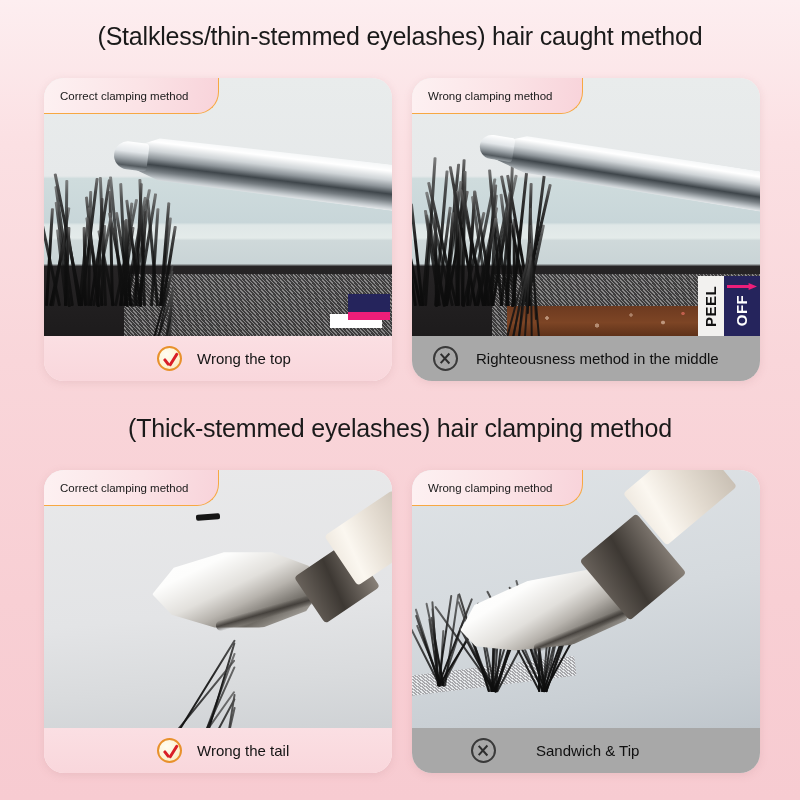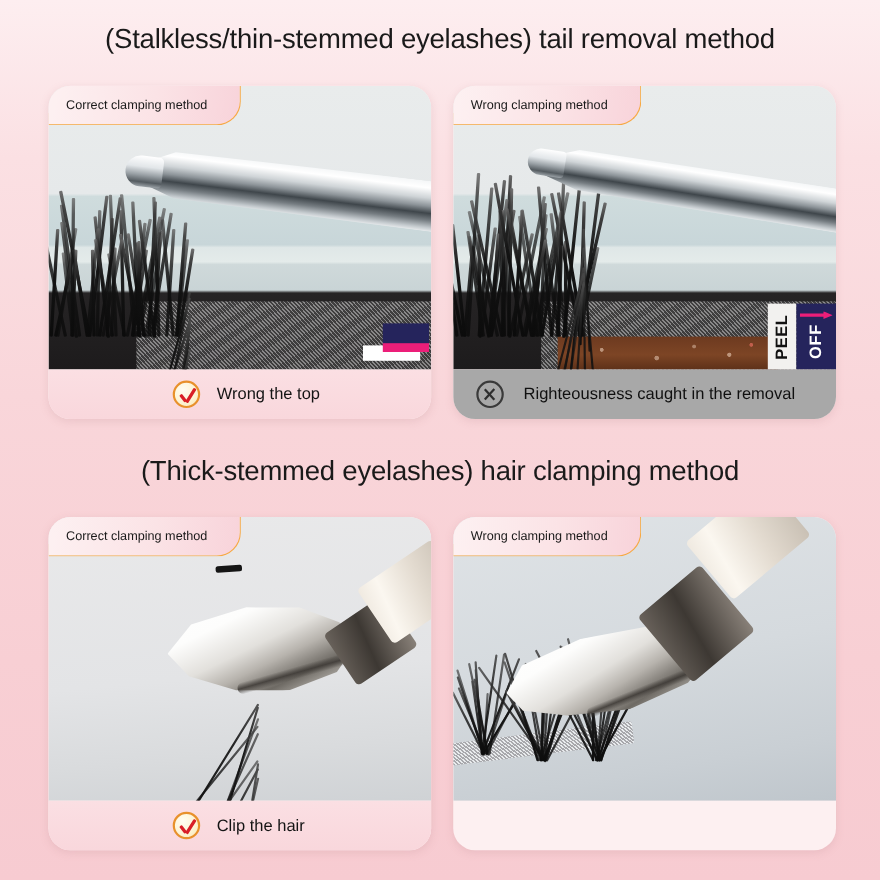--- a/index.html
+++ b/index.html
@@ -309,21 +309,21 @@
 
   .fan-knot {
     position: absolute;
     background: #151515;
     border-radius: 2px;
   }
 </style>
 </head>
 <body>
 
-<div class="title" id="title-top">(Stalkless/thin-stemmed eyelashes) tail removal method</div>
+<div class="title" id="title-top">(Stalkless/thin-stemmed eyelashes) hair caught method</div>
 <div class="title" id="title-mid">(Thick-stemmed eyelashes) hair clamping method</div>
 
 <div class="card" id="card-tl">
   <div class="photo">
     <div class="scene-top"></div>
     <div class="mat-hatch"></div>
     <div class="fan-strip dense" id="fan-tl">
         <div class="hair" style="left: 76.7px; height: 130.2px; transform: rotate(-5.3deg); opacity: 0.78;"></div>
         <div class="hair" style="left: 26.9px; height: 121.3px; transform: rotate(-7.9deg); opacity: 0.83;"></div>
         <div class="hair" style="left: 94.7px; height: 95.5px; transform: rotate(3.1deg); opacity: 0.96;"></div>
@@ -480,21 +480,21 @@
         <div class="peel-arrow"></div>
         <span>OFF</span>
       </div>
     </div>
   </div>
   <div class="tab">
     <span>Wrong clamping method</span>
   </div>
   <div class="caption bad">
     <div class="badge-x" style="margin-left:21px;"></div>
-    <div class="cap-label" style="margin-left:18px;">Righteousness caught in the removal</div>
+    <div class="cap-label" style="margin-left:18px;">Righteousness method in the middle</div>
   </div>
 </div>
 
 <div class="card" id="card-bl">
   <div class="photo">
     <div class="scene-bot"></div>
 
     <div class="loose" id="loose-bl" style="left:40px;top:60px;width:190px;height:175px;">
         <div class="hair" style="left: 150px; top: 0px; height: 164px; transform: rotate(189deg); opacity: 0.87;"></div>
         <div class="hair" style="left: 150px; top: 0px; height: 177.5px; transform: rotate(192.8deg); opacity: 0.86;"></div>
@@ -515,21 +515,21 @@
       <div class="tw-shadowline" style="left:62px;top:70px;width:112px;height:11px;border-radius:8px;transform:rotate(-16deg);"></div>
       <div class="tw-handle-dark" style="left:152px;top:18px;width:66px;height:56px;transform:rotate(-34deg);border-radius:4px;"></div>
       <div class="tw-handle" style="left:182px;top:-28px;width:82px;height:60px;transform:rotate(-34deg);"></div>
     </div>
   </div>
   <div class="tab">
     <span>Correct clamping method</span>
   </div>
   <div class="caption good">
     <div class="badge-check" style="margin-left:113px;"></div>
-    <div class="cap-label" style="margin-left:15px;">Clip the hair</div>
+    <div class="cap-label" style="margin-left:15px;">Wrong the tail</div>
   </div>
 </div>
 
 <div class="card" id="card-br">
   <div class="photo">
     <div class="scene-br"></div>
 
     <div class="tuft-base" style="left:-6px;top:196px;width:170px;height:20px;transform:rotate(-7deg);"></div>
     <div class="tuft" id="tuft-a" style="left:2px;top:120px;width:60px;height:96px;">
         <div class="hair" style="left: 24.6px; height: 64.2px; transform: rotate(-26.7deg); opacity: 0.83;"></div>
@@ -595,13 +595,17 @@
            clip-path: polygon(0% 52%, 10% 24%, 40% 8%, 72% 10%, 93% 30%, 100% 56%, 86% 84%, 56% 100%, 26% 92%, 6% 76%);
            border-radius:42px 28px 30px 44px; transform: rotate(-12deg);"></div>
       <div class="tw-shadowline" style="left:72px;top:122px;width:118px;height:10px;border-radius:8px;transform:rotate(-22deg);"></div>
       <div class="tw-handle-dark" style="left:138px;top:28px;width:74px;height:78px;transform:rotate(-40deg);border-radius:4px;"></div>
       <div class="tw-handle" style="left:176px;top:-44px;width:92px;height:68px;transform:rotate(-40deg);"></div>
     </div>
   </div>
   <div class="tab">
     <span>Wrong clamping method</span>
   </div>
+  <div class="caption bad">
+    <div class="badge-x" style="margin-left:59px;"></div>
+    <div class="cap-label" style="margin-left:40px;">Sandwich &amp; Tip</div>
+  </div>
 </div>
 
 </body></html>

